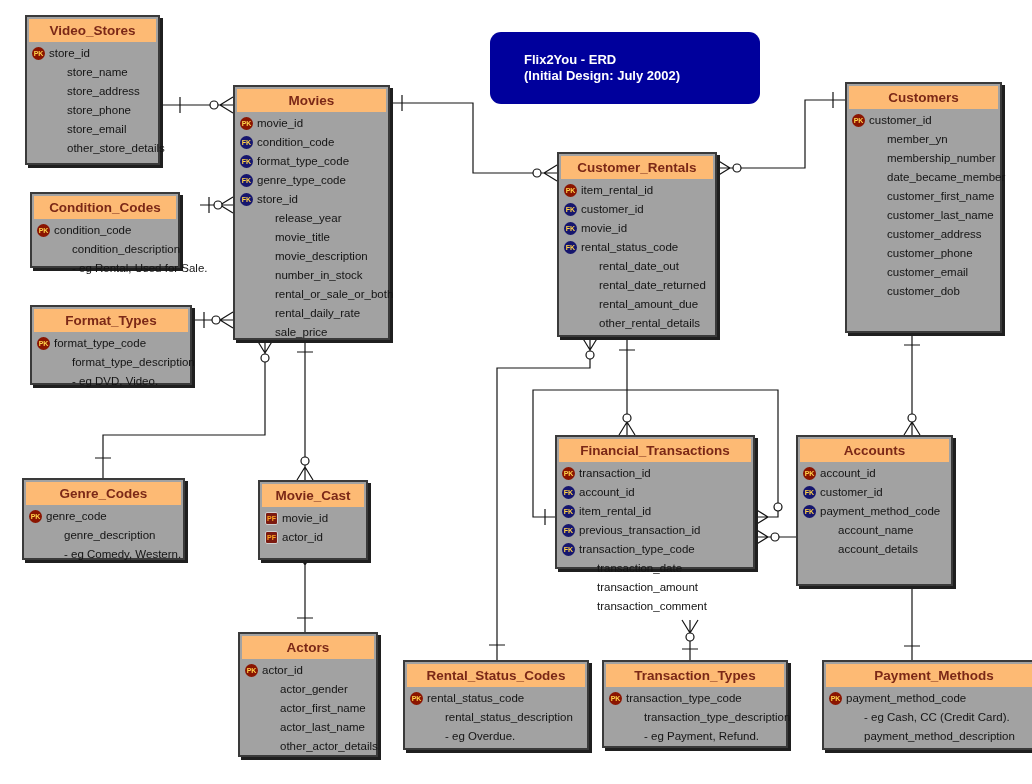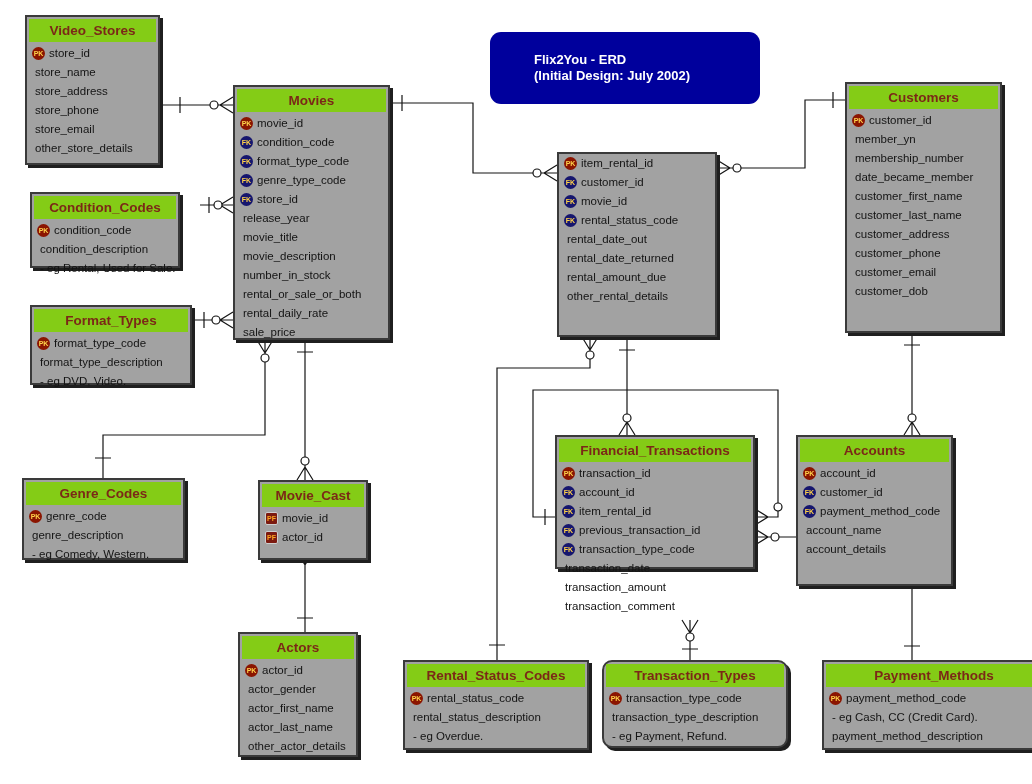--- a/index.html
+++ b/index.html
@@ -6,41 +6,41 @@
   #canvas{
     position:relative;width:1032px;height:784px;background:#ffffff;
     font-family:"Liberation Sans",sans-serif;overflow:hidden;
   }
   #connectors{position:absolute;left:0;top:0;width:1032px;height:784px;pointer-events:none;}
   .entity{
     position:absolute;background:#a2a2a2;border:2px solid #3a3a3a;
     box-shadow:3px 3px 0 #1f1f1f;box-sizing:border-box;
   }
   .entity-header{
-    margin:2px;height:23px;line-height:23px;background:#84cc16;
+    margin:2px;height:23px;line-height:23px;background:#fdba74;
     text-align:center;font-weight:bold;font-size:13.5px;color:#7b2817;
     white-space:nowrap;overflow:hidden;
   }
   .field-row{
     height:19px;line-height:19px;font-size:11.5px;color:#141414;
     padding-left:5px;white-space:nowrap;display:flex;align-items:center;
   }
-  .field-row.nokey{padding-left:8px;}
+  .field-row.nokey{padding-left:40px;}
   .badge{
     display:inline-flex;align-items:center;justify-content:center;
     width:13px;height:13px;margin-right:4px;flex:0 0 13px;
     font-size:7px;font-weight:bold;line-height:13px;
   }
   .badge.PK{border-radius:50%;background:#8b1500;color:#ffd24a;}
   .badge.FK{border-radius:50%;background:#16166e;color:#ffd24a;}
   .badge.PF{border-radius:2px;background:#7c1a10;color:#ffa620;border:1px solid #cfcfcf;width:11px;height:11px;flex:0 0 11px;}
   #title-box{
     position:absolute;left:490px;top:32px;width:270px;height:72px;
     background:#00009c;border-radius:11px;display:flex;align-items:center;
-    box-sizing:border-box;padding-left:44px;
+    box-sizing:border-box;padding-left:34px;
   }
   #title-box .tl{color:#ffffff;font-weight:bold;font-size:13px;line-height:16px;}
 </style>
 </head>
 <body>
 
 <div id="canvas">
   <svg id="connectors" xmlns="http://www.w3.org/2000/svg" viewBox="0 0 1032 784">
       <path d="M160 105 H233 M180 97 L180 113 M220 105 L233 97 M220 105 L233 105 M220 105 L233 113" fill="none" stroke="#141414" stroke-width="1.2"></path>
       <circle cx="214" cy="105" r="4" fill="#ffffff" stroke="#141414" stroke-width="1.2"></circle>
@@ -190,40 +190,41 @@
         <div class="entity-header">Movie_Cast</div>
         <div class="field-row">
           <span class="badge PF">PF</span>
           <span>movie_id</span>
         </div>
         <div class="field-row">
           <span class="badge PF">PF</span>
           <span>actor_id</span>
         </div>
       </div>
-      <div class="entity" style="left: 238px; top: 632px; width: 120px; height: 125px;">
+      <div class="entity" style="left: 238px; top: 632px; width: 140px; height: 125px;">
         <div class="entity-header">Actors</div>
         <div class="field-row">
           <span class="badge PK">PK</span>
           <span>actor_id</span>
         </div>
         <div class="field-row nokey">
           <span>actor_gender</span>
         </div>
         <div class="field-row nokey">
           <span>actor_first_name</span>
         </div>
         <div class="field-row nokey">
           <span>actor_last_name</span>
         </div>
         <div class="field-row nokey">
           <span>other_actor_details</span>
         </div>
       </div>
       <div class="entity" style="left: 557px; top: 152px; width: 160px; height: 185px;">
+        <div class="entity-header">Customer_Rentals</div>
         <div class="field-row">
           <span class="badge PK">PK</span>
           <span>item_rental_id</span>
         </div>
         <div class="field-row">
           <span class="badge FK">FK</span>
           <span>customer_id</span>
         </div>
         <div class="field-row">
           <span class="badge FK">FK</span>
@@ -339,21 +340,21 @@
           <span class="badge PK">PK</span>
           <span>rental_status_code</span>
         </div>
         <div class="field-row nokey">
           <span>rental_status_description</span>
         </div>
         <div class="field-row nokey">
           <span>- eg Overdue.</span>
         </div>
       </div>
-      <div class="entity" style="left: 602px; top: 660px; width: 186px; height: 88px; border-radius: 10px;">
+      <div class="entity" style="left: 602px; top: 660px; width: 186px; height: 88px;">
         <div class="entity-header">Transaction_Types</div>
         <div class="field-row">
           <span class="badge PK">PK</span>
           <span>transaction_type_code</span>
         </div>
         <div class="field-row nokey">
           <span>transaction_type_description</span>
         </div>
         <div class="field-row nokey">
           <span>- eg Payment, Refund.</span>

